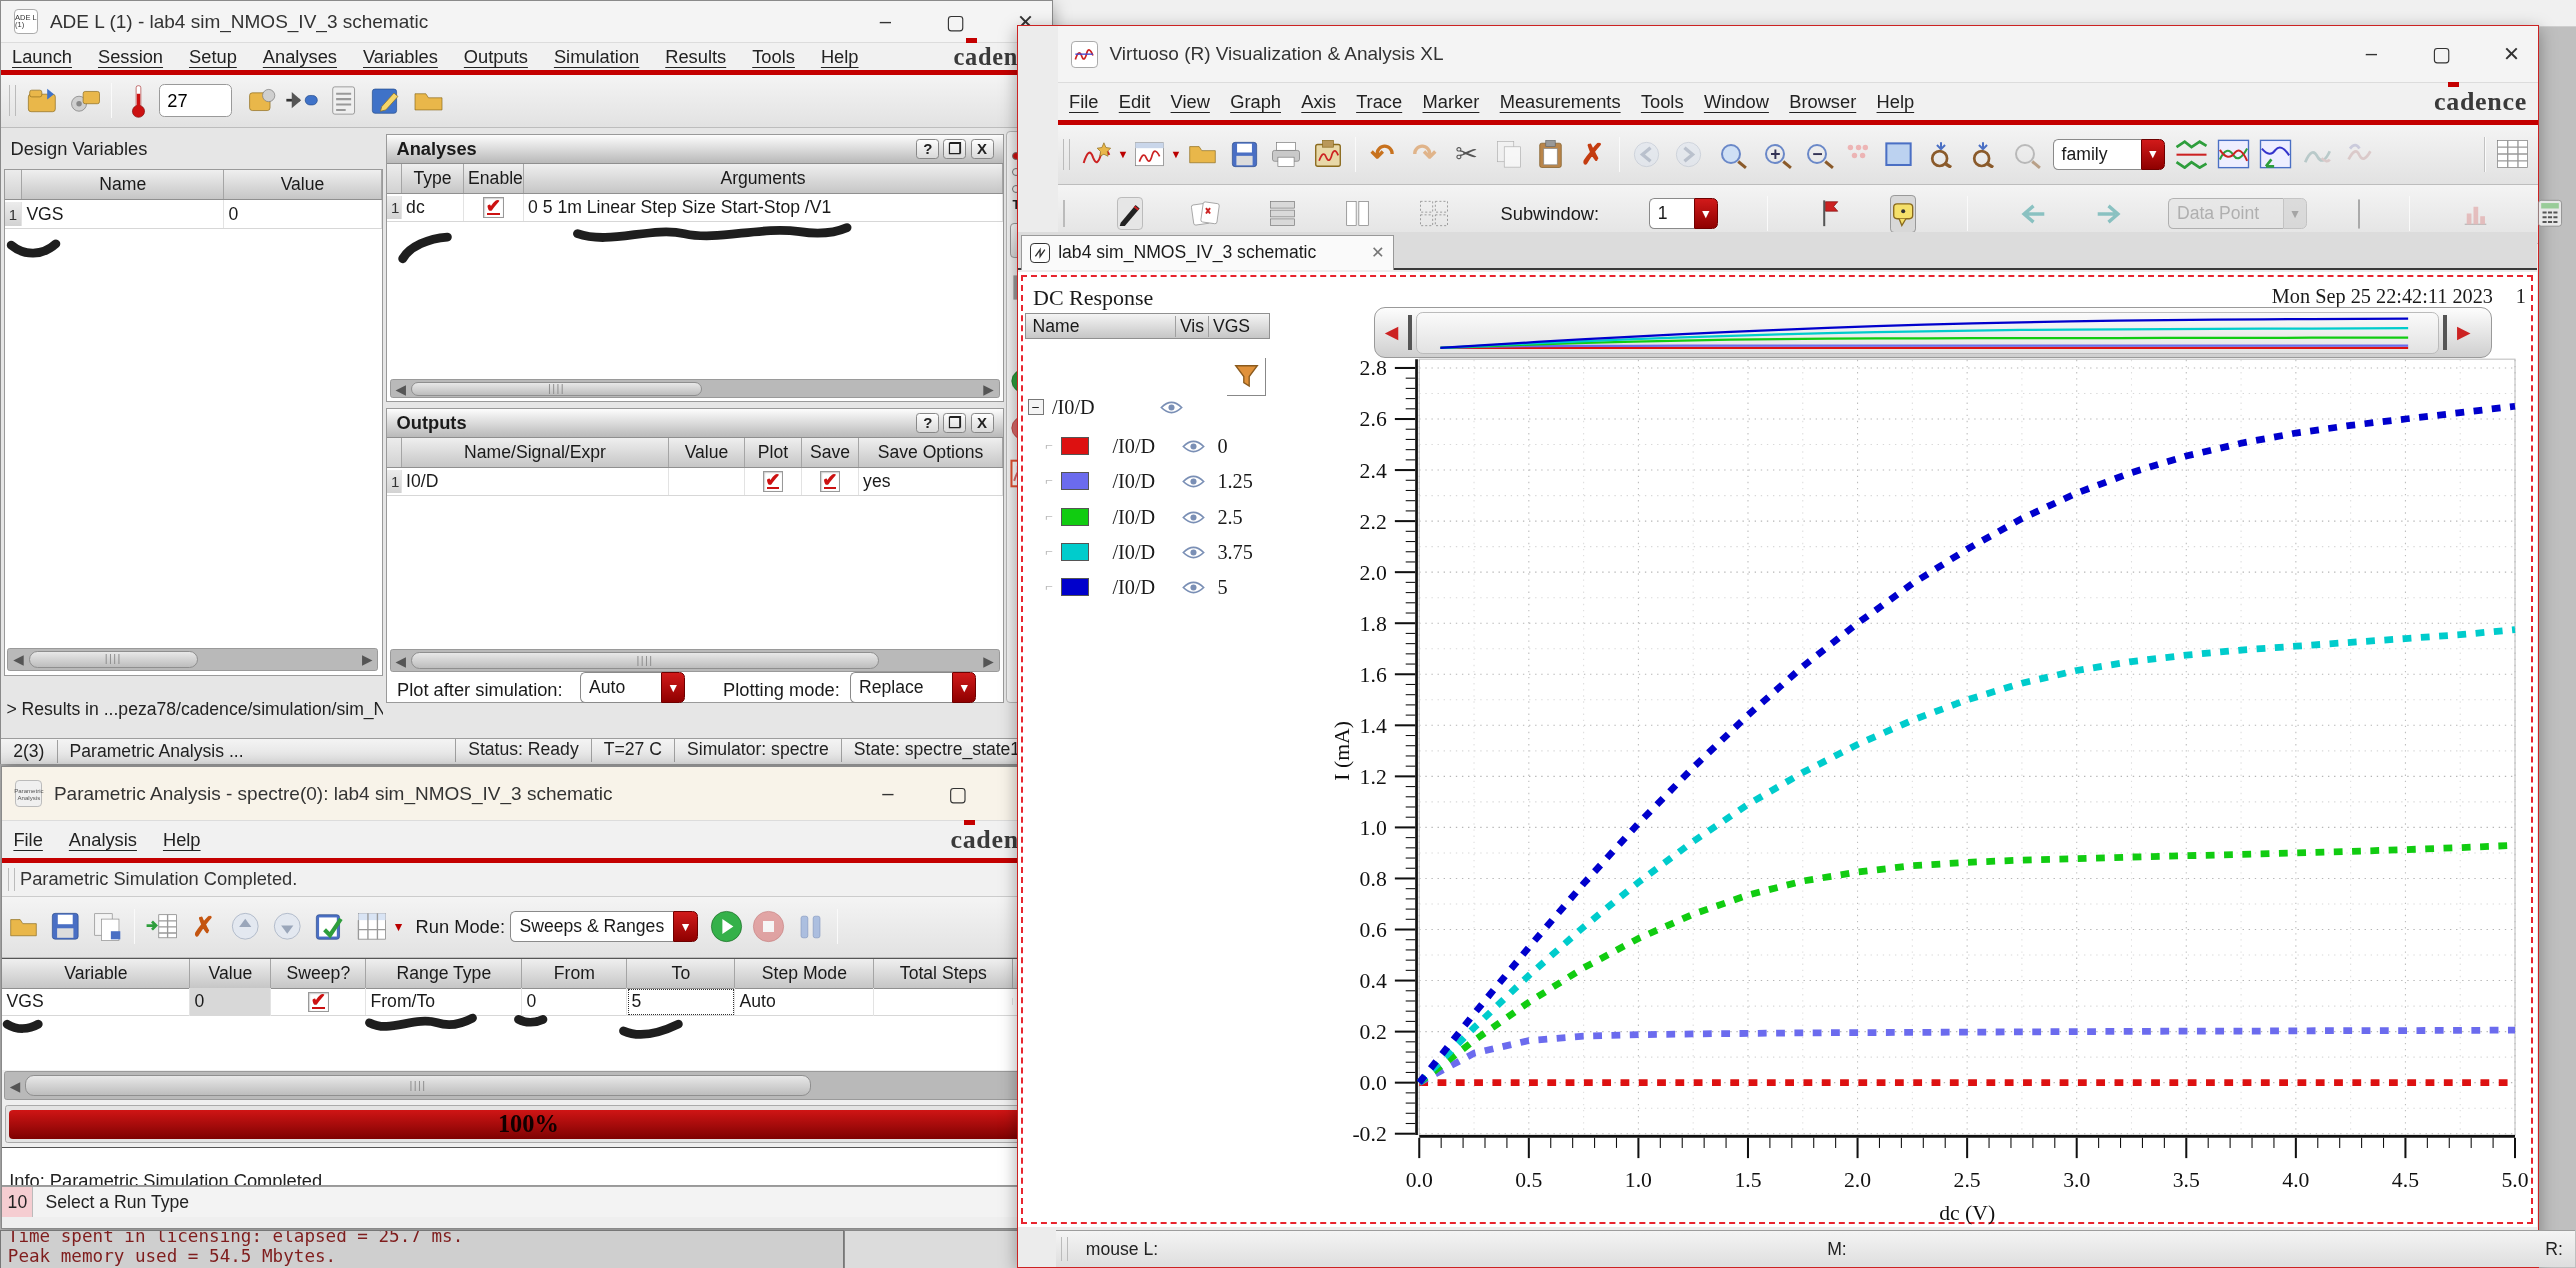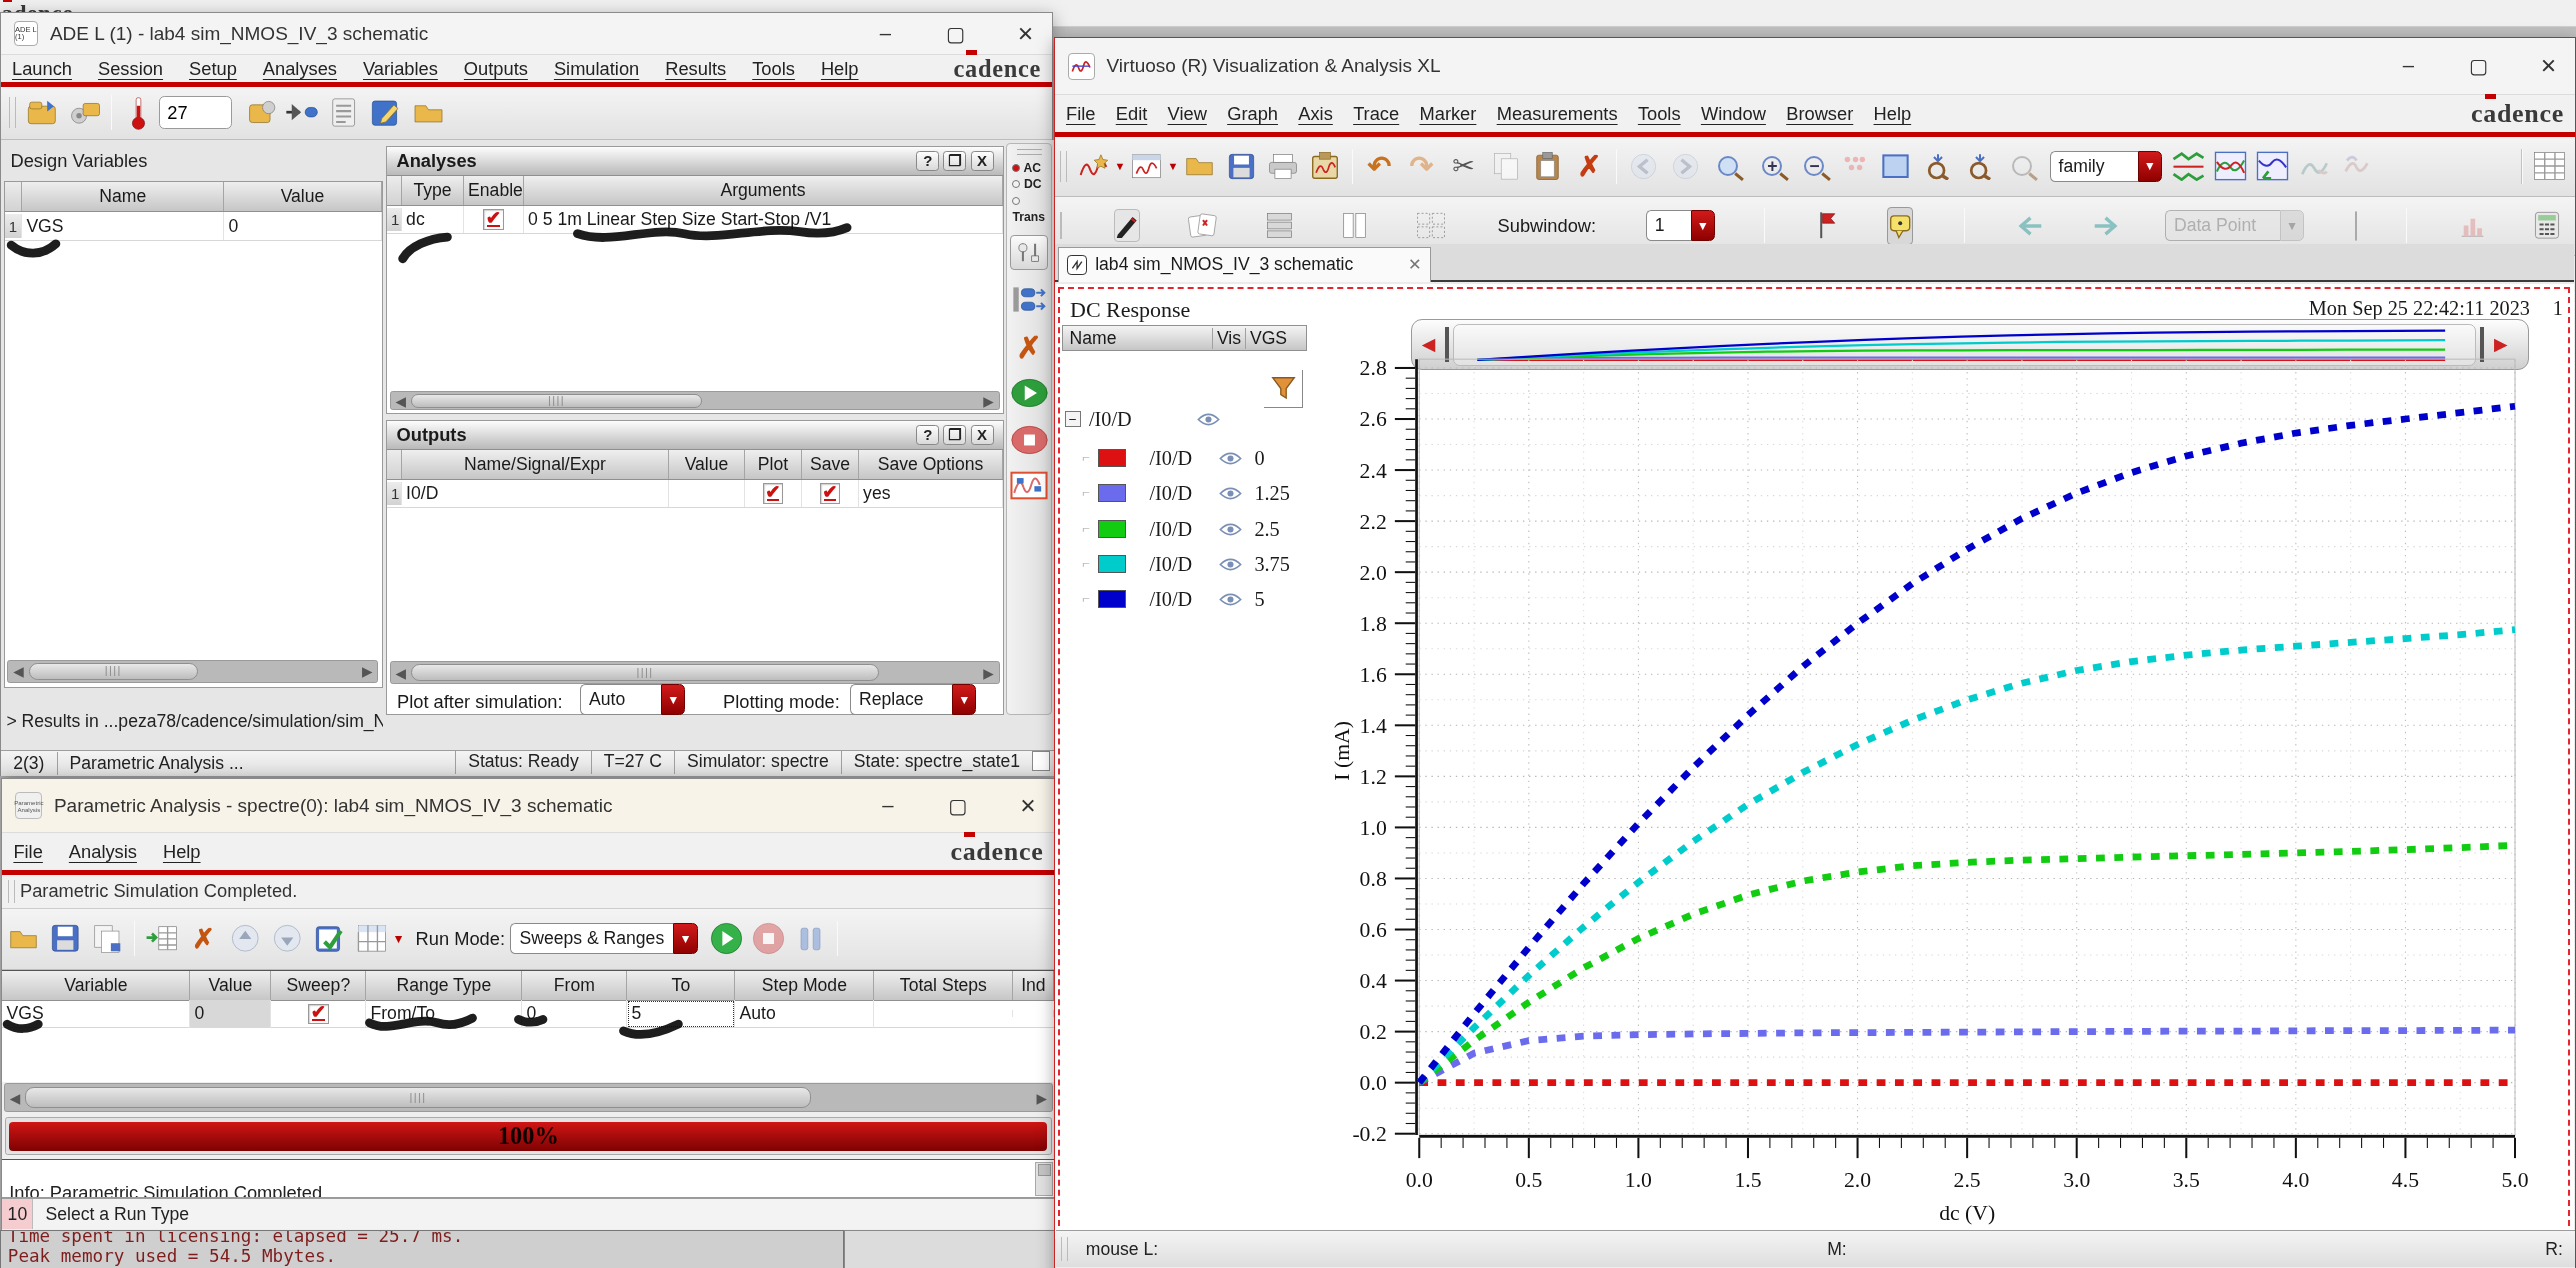--- a/index.html
+++ b/index.html
@@ -1,19 +1,19 @@
 <!DOCTYPE html>
 <html><head>
 <meta charset="utf-8">
 <style>
   * { margin:0; padding:0; box-sizing:border-box; }
   html,body { width:2576px; height:1268px; overflow:hidden; background:#bfbfbf;
     font-family:"Liberation Sans", sans-serif; font-size:17.6px; color:#1a1a1a; }
   .abs { position:absolute; }
-  .win { position:absolute; background:#e9e9e9; border:0.7px solid #8a8a8a; box-shadow:0 4.1px 16.3px rgba(0,0,0,.35);margin-top:12px; }
+  .win { position:absolute; background:#e9e9e9; border:0.7px solid #8a8a8a; box-shadow:0 4.1px 16.3px rgba(0,0,0,.35); }
   .titlebar { display:flex; align-items:center; padding:0 11px; background:#f4f4f4; border-bottom:0.7px solid #dcdcdc; }
   .titlebar .t { font-size:19px; color:#333; margin-left:9.5px; white-space:nowrap; }
   .winbtns { margin-left:auto; display:flex; gap:39px; color:#333; font-size:20.3px; }
   .winbtns span { width:31px; text-align:center; cursor:default; }
   .menubar { display:flex; align-items:center; gap:26px; padding:0 11px; background:#f1f1f1; font-size:18.3px; color:#222; }
   .menubar .mi { text-decoration:underline; text-decoration-thickness:0.7px; text-underline-offset:4.1px; }
   .redline { background:#c40000; }
   .cadlogo { font-family:"Liberation Serif", serif; font-weight:bold; letter-spacing:0.7px; color:#3a3a3a; position:relative; white-space:nowrap; }
   .cadlogo b { position:relative; font-weight:bold; }
   .cadlogo b:before { content:""; position:absolute; left:1.4px; right:1.4px; top:-4.1px; height:4.7px; background:#c40000; }
@@ -461,21 +461,21 @@
     <span class="seg">Select a Run Type</span>
   </div>
 </div>
 
 <div class="abs" style="left:0;top:1230px;width:844px;height:39px;background:#cfcfcf;border:1.4px solid #777;overflow:hidden;font-family:'DejaVu Sans Mono',monospace;font-size:17.6px;color:#7f1d1d;">
   <div style="margin:-5.4px 0 0 6.8px;">Time spent in licensing: elapsed = 25.7 ms.</div>
   <div style="margin-left:6.8px;">Peak memory used = 54.5 Mbytes.</div>
 </div>
 <div class="abs" style="left:844px;top:1230px;width:211px;height:39px;background:#dcdcdc;border:1.4px solid #888;"></div>
 
-<div class="win" style="left:1054px;top:25px;width:1522px;height:1243px;background:#ececec;border:1.4px solid #c22;">
+<div class="win" style="left:1017px;top:25px;width:1522px;height:1243px;background:#ececec;border:1.4px solid #c22;padding-left:40px;">
   <div class="titlebar" style="height:57px;">
     <span class="icn" style="width:27px;height:27px;border:0.7px solid #aaa;background:#fff;">
         <svg width="20.3" height="16.3" viewBox="0 0 30 24">
           <path d="M2 20 q5 -16 9 -6 q4 12 8 -4 q3 -10 9 4" stroke="#c22" stroke-width="2.5" fill="none"></path>
           <path d="M2 12 h26" stroke="#44c" stroke-width="2"></path>
         </svg>
       </span>
     <span class="t">Virtuoso (R) Visualization &amp; Analysis XL</span>
     <span class="winbtns">
       <span>–</span>

